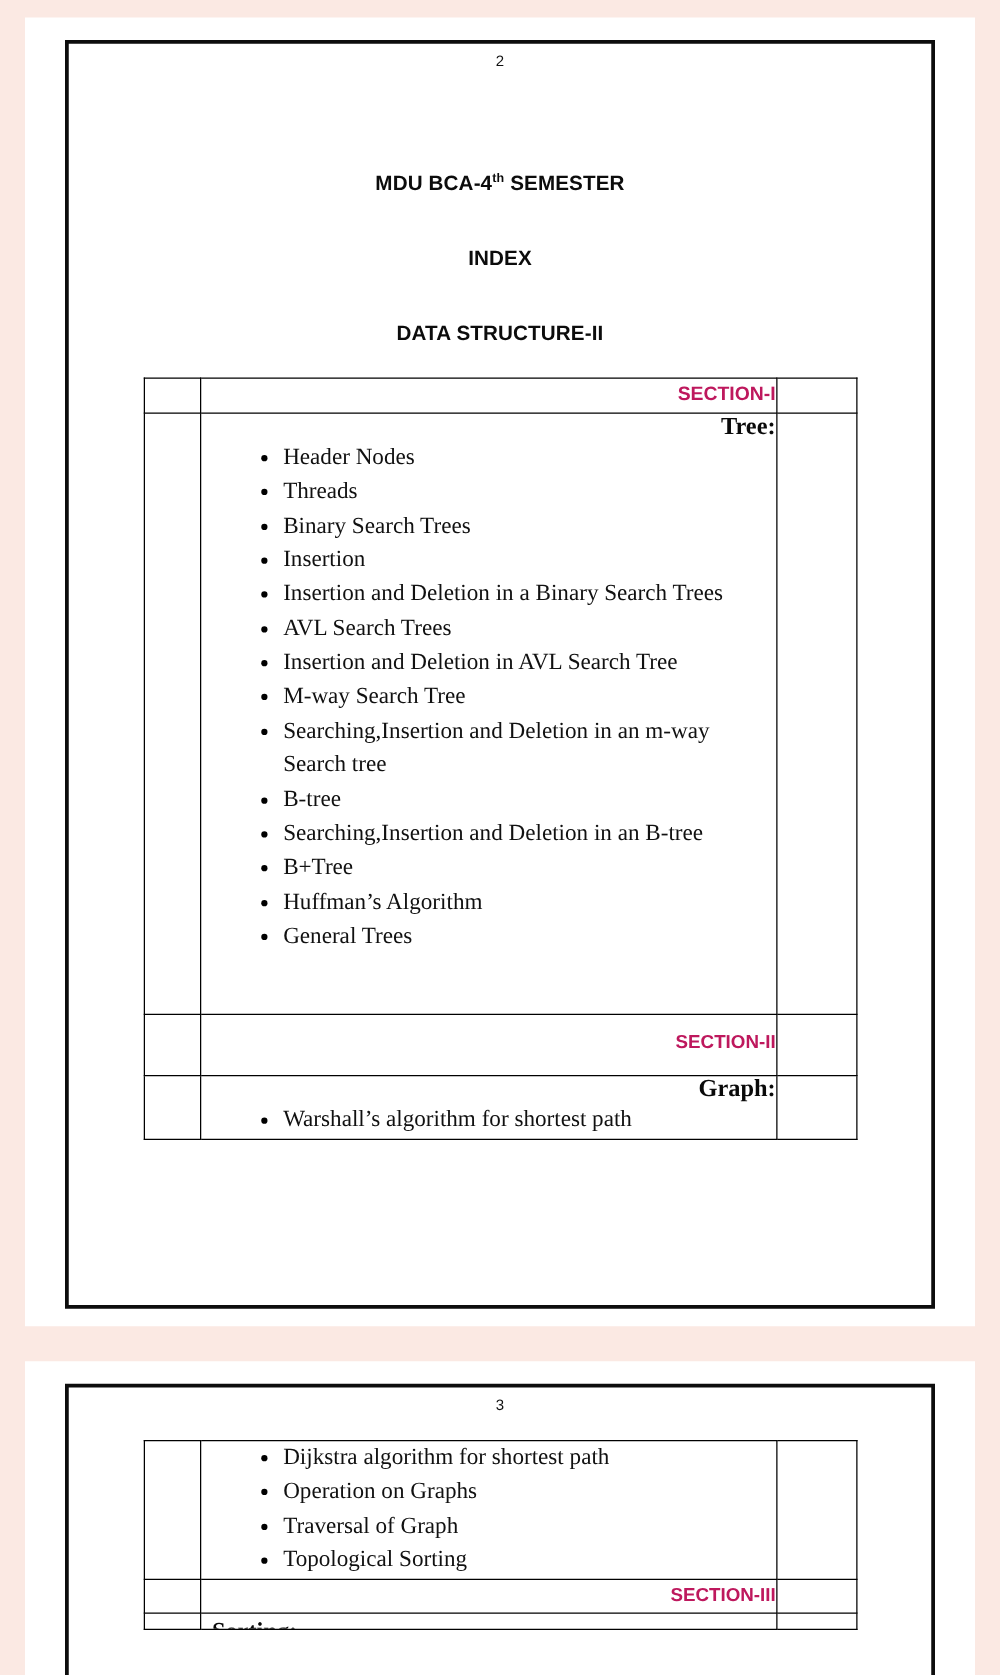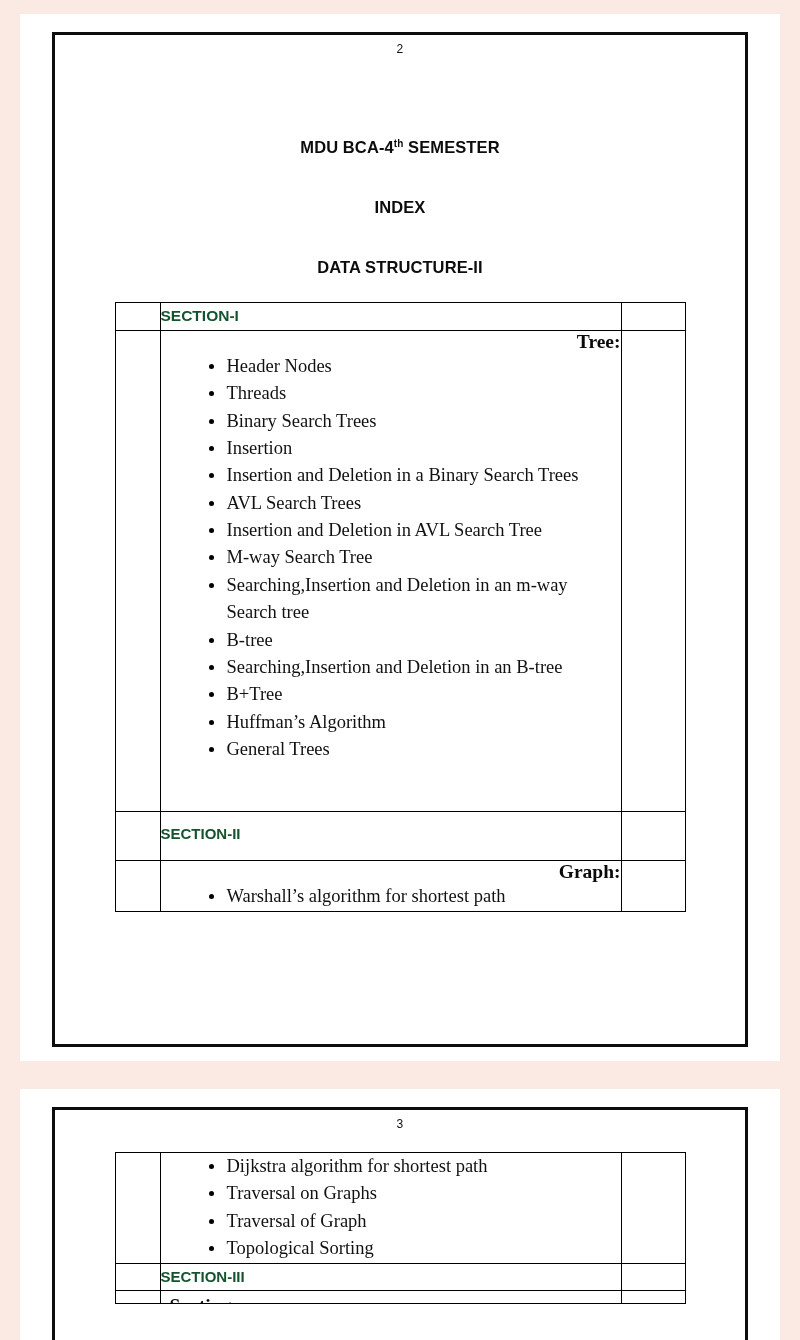--- a/index.html
+++ b/index.html
@@ -95,23 +95,23 @@
     padding: 0;
   }
   col.c-num  { width: 45px; }
   col.c-body { width: 461px; }
   col.c-pg   { width: 64px; }
 
   td.cell-num, td.cell-pg { background: #fff; }
 
   
   .section-banner {
-    text-align: left;
+    text-align: right;
     font-weight: bold;
-    color: #14532d;
+    color: #be185d;
     padding: 4px 0 5px 0;
   }
   .section-banner.sans {
     font-family: "Liberation Sans", sans-serif;
     font-size: 15.5px;
   }
   .section-banner.serif {
     font-family: Liberation Sans, sans-serif;
     font-size: 15px;
   }
@@ -261,21 +261,21 @@
               <col class="c-body">
               <col class="c-pg">
           </colgroup>
           <tbody>
 
             <tr>
               <td class="cell-num"></td>
               <td class="cell-body">
                 <ul class="topic-list">
                   <li>Dijkstra algorithm for shortest path</li>
-                  <li>Traversal on Graphs</li>
+                  <li>Operation on Graphs</li>
                   <li>Traversal of Graph</li>
                   <li>Topological Sorting</li>
                 </ul>
               </td>
               <td class="cell-pg"></td>
             </tr>
 
             <tr>
               <td class="cell-num"></td>
               <td>

